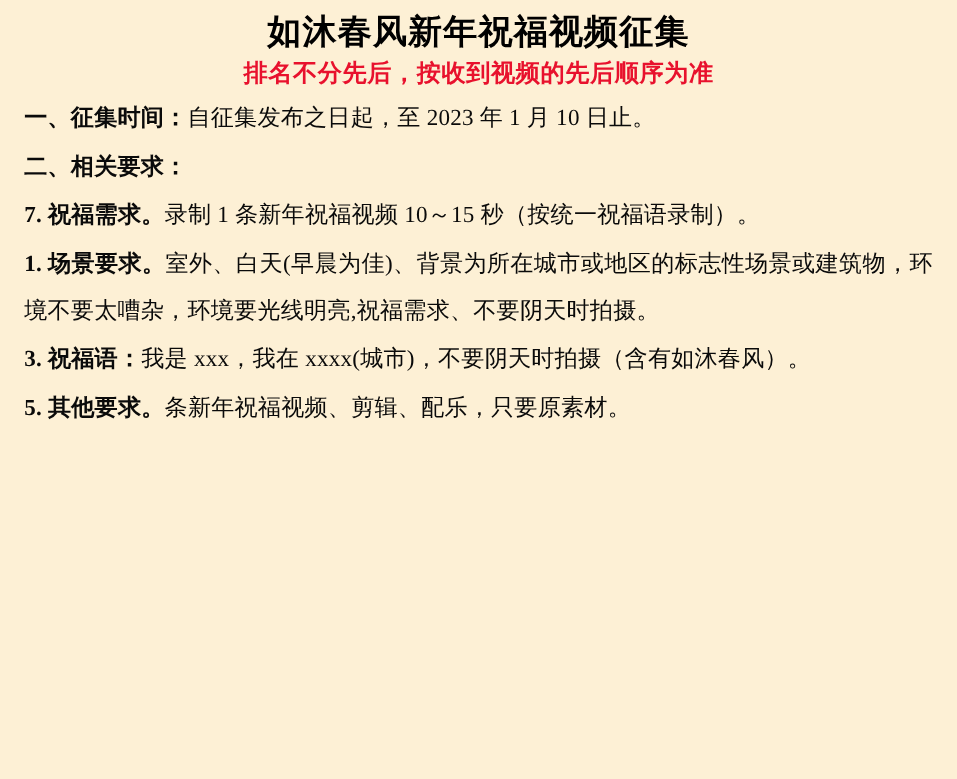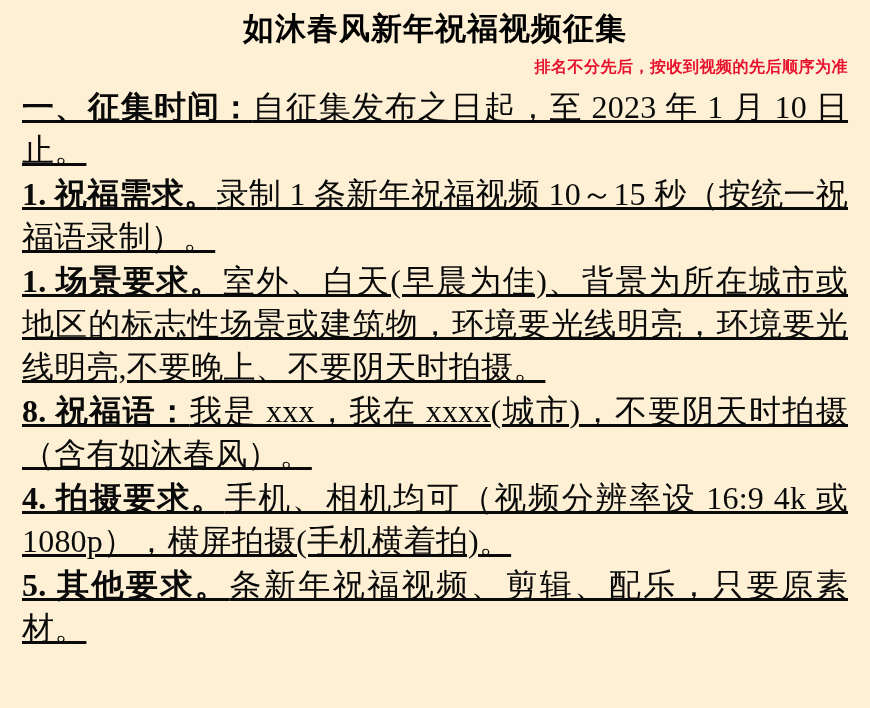--- a/index.html
+++ b/index.html
@@ -25,68 +25,67 @@
   .doc-title {
     text-align: center;
     font-size: 31px;
     font-weight: bold;
     letter-spacing: 1px;
     line-height: 42px;
     margin: 2px 0 0 0;
     color: #000;
   }
   .doc-subtitle {
-    text-align: right;
-    font-size: 16px;
+    text-align: center;
+    font-size: 22px;
     font-weight: bold;
     color: #e8112d;
     line-height: 30px;
     margin: 2px 0 4px 0;
     letter-spacing: 0.5px;
   }
   .para {
-    font-size: 32px;
+    font-size: 21px;
     line-height: 43px;
     text-align: justify;
     text-justify: inter-ideograph;
     margin: 0 0 1px 0;
     letter-spacing: 0.2px;
-    text-decoration: underline;
   }
   .para .lead {
     font-weight: bold;
   }
 </style>
 </head>
 <body>
 
 <div class="page">
 
   <div class="doc-title">如沐春风新年祝福视频征集</div>
 
   <div class="doc-subtitle">排名不分先后，按收到视频的先后顺序为准</div>
 
   <p class="para">
     <span class="lead">一、征集时间：</span><span>自征集发布之日起，至 2023 年 1 月 10 日止。</span>
   </p>
 
-
   <p class="para">
-    <span class="lead">1. 祝福需求。</span><span>录制 1 条新年祝福视频 10～15 秒（按统一祝福语录制）。</span>
+    <span class="lead">二、相关要求：</span><span></span>
   </p>
 
   <p class="para">
-    <span class="lead">1. 场景要求。</span><span>室外、白天(早晨为佳)、背景为所在城市或地区的标志性场景或建筑物，环境要光线明亮，环境要光线明亮,不要晚上、不要阴天时拍摄。</span>
+    <span class="lead">7. 祝福需求。</span><span>录制 1 条新年祝福视频 10～15 秒（按统一祝福语录制）。</span>
   </p>
 
   <p class="para">
-    <span class="lead">8. 祝福语：</span><span>我是 xxx，我在 xxxx(城市)，不要阴天时拍摄（含有如沐春风）。</span>
+    <span class="lead">1. 场景要求。</span><span>室外、白天(早晨为佳)、背景为所在城市或地区的标志性场景或建筑物，环境不要太嘈杂，环境要光线明亮,祝福需求、不要阴天时拍摄。</span>
   </p>
 
   <p class="para">
-    <span class="lead">4. 拍摄要求。</span><span>手机、相机均可（视频分辨率设 16:9 4k 或 1080p），横屏拍摄(手机横着拍)。</span>
+    <span class="lead">3. 祝福语：</span><span>我是 xxx，我在 xxxx(城市)，不要阴天时拍摄（含有如沐春风）。</span>
   </p>
+
 
   <p class="para">
     <span class="lead">5. 其他要求。</span><span>条新年祝福视频、剪辑、配乐，只要原素材。</span>
   </p>
 
 </div>
 
 </body></html>

